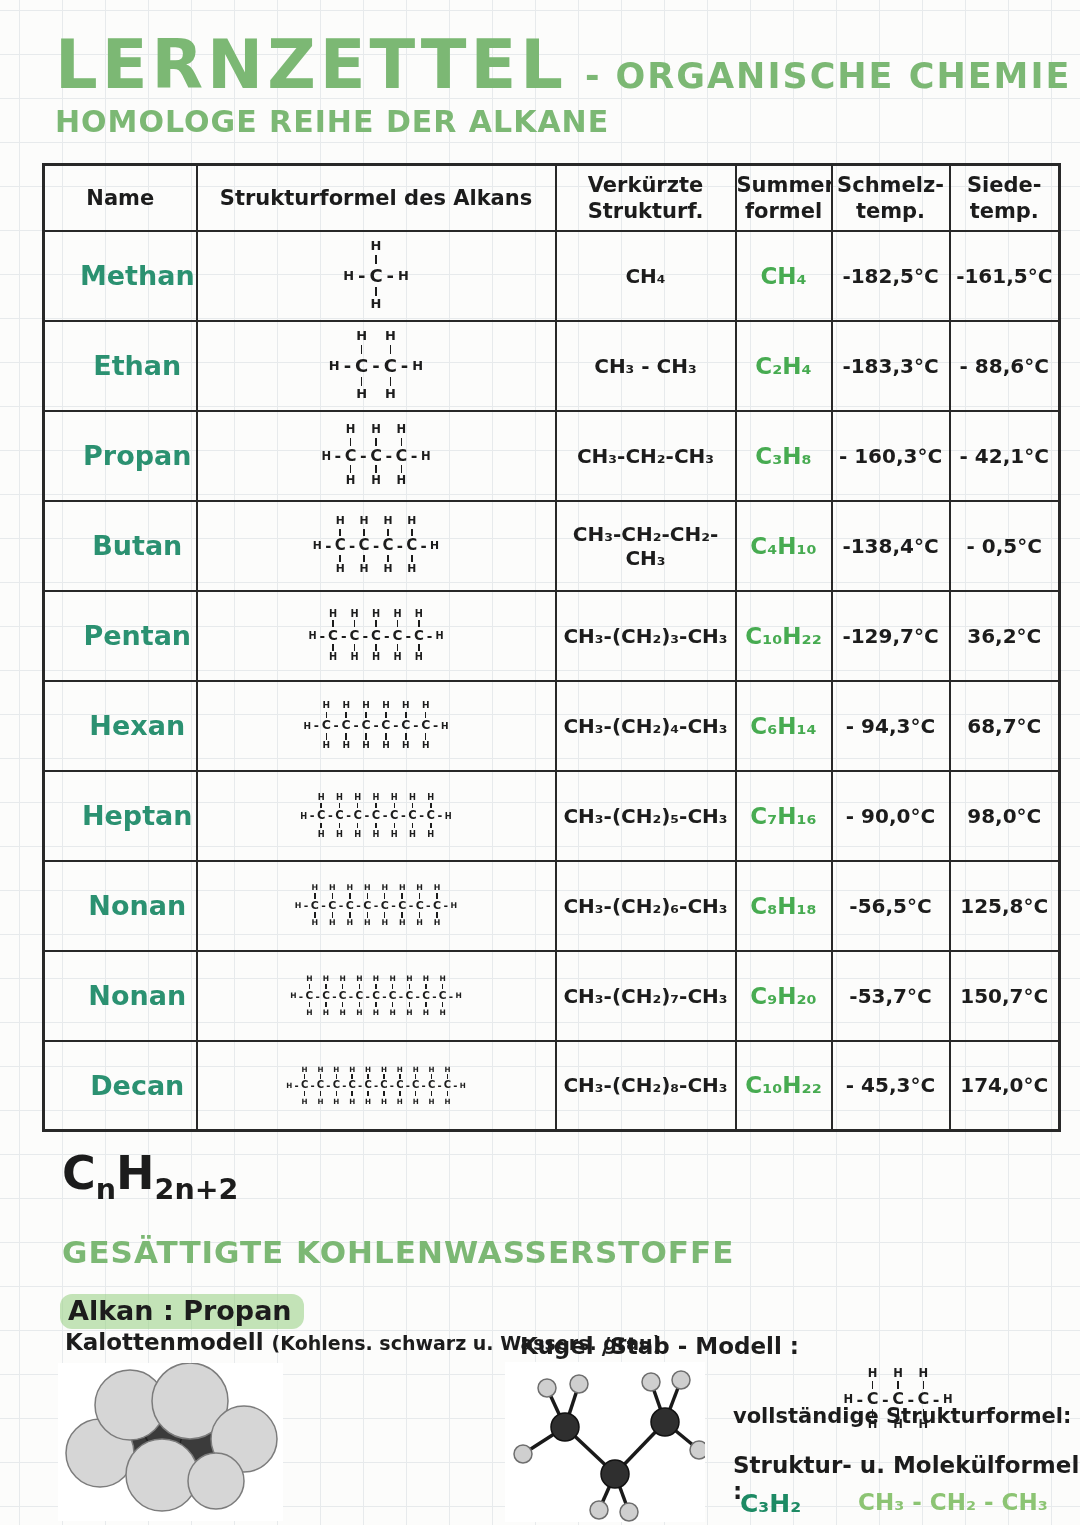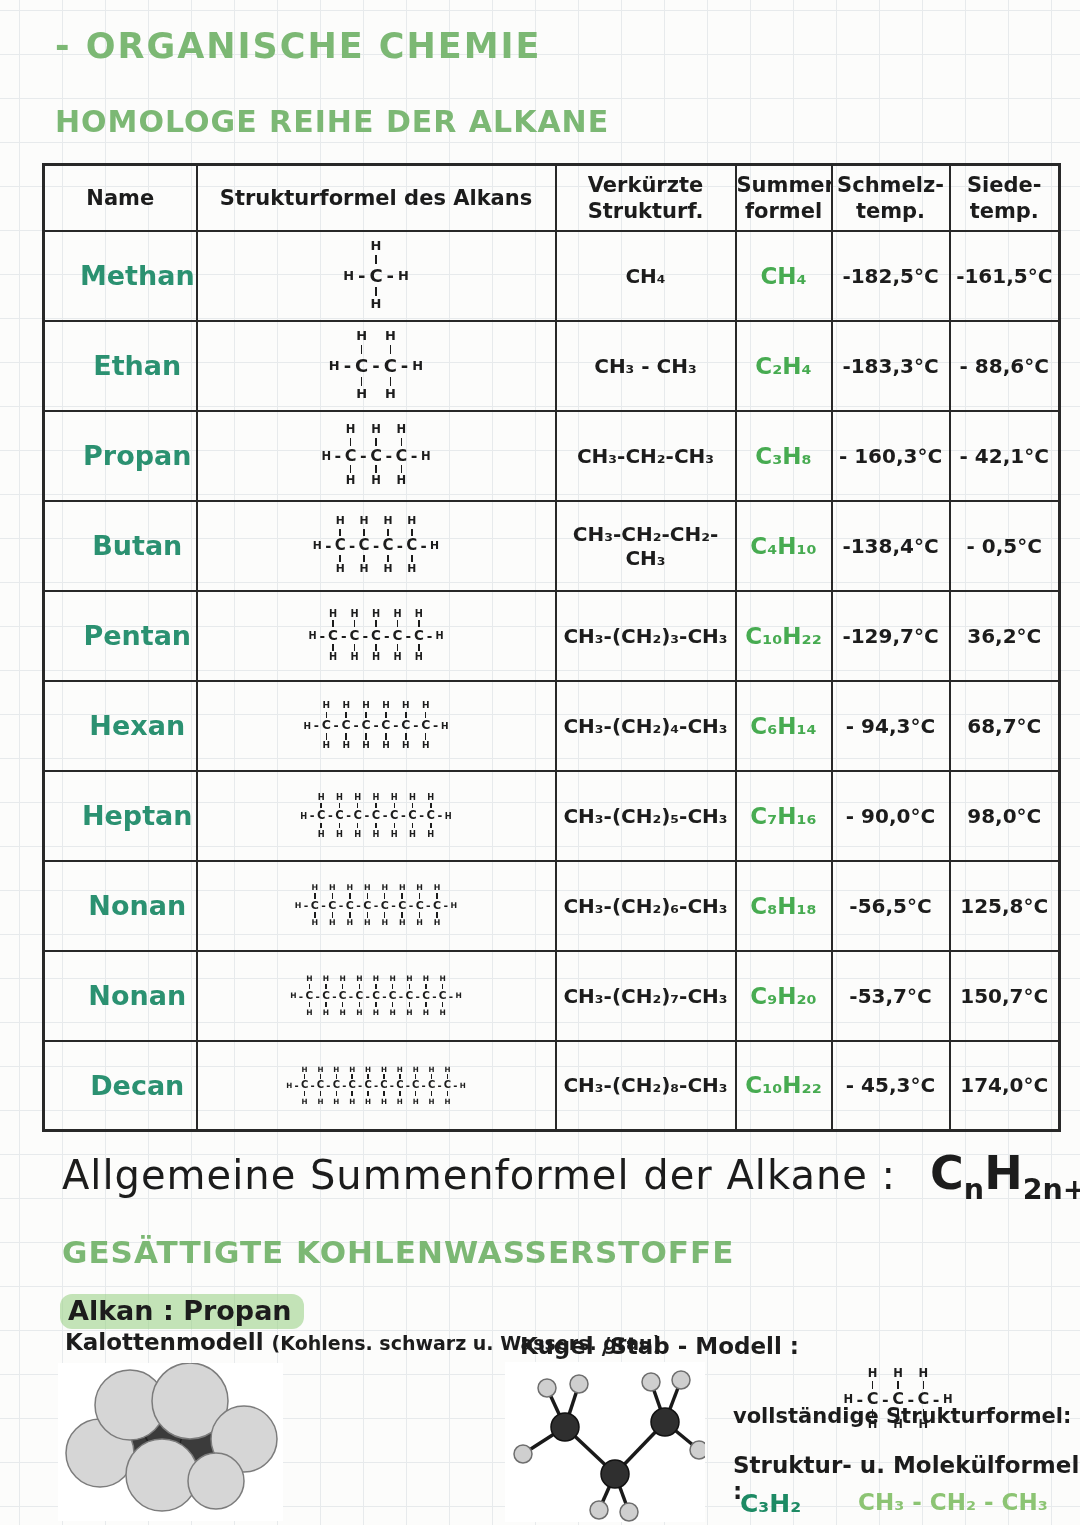--- a/index.html
+++ b/index.html
@@ -80,20 +80,21 @@
   .vollst-label{left:733px;top:1404px;font-size:21px;font-weight:700;}
   .vollst-struct{left:748px;top:1368px;width:300px;text-align:center;}
   .molekul-label{left:733px;top:1452px;font-size:23px;font-weight:600;}
   .mol-example{left:740px;top:1489px;font-size:25px;font-weight:bold;color:var(--dark-green);}
   .cond-example{left:858px;top:1489px;font-size:23px;font-weight:bold;color:var(--light-green);}
 </style>
 </head>
 <body>
 
 <div class="abs title-line">
+  <span class="main-title">LERNZETTEL</span>
   <span class="title-suffix">- ORGANISCHE CHEMIE</span>
 </div>
 <div class="abs page-subtitle">HOMOLOGE REIHE DER ALKANE</div>
 
 <table class="alkanes">
   <colgroup>
     <col style="width:153px">
       <col style="width:359px">
       <col style="width:180px">
     <col style="width:96px">
@@ -684,21 +685,20 @@
           </span></td>
         <td class="cond-cell">CH₃-(CH₂)₈-CH₃</td>
         <td class="mol-cell">C₁₀H₂₂</td>
         <td class="temp-cell">- 45,3°C</td>
         <td class="temp-cell">174,0°C</td>
       </tr>
     </tbody>
 </table>
 
 <div class="abs summary-line">
-  <span class="summary-label">Allgemeine Summenformel der Alkane :</span>
   <span class="general-formula"><span>C</span><sub>n</sub><span>H</span><sub>2n+2</sub></span>
 </div>
 <div class="abs saturated-heading">GESÄTTIGTE KOHLENWASSERSTOFFE</div>
 
 <div class="abs example-heading">
   <span class="hl">Alkan : Propan</span>
 </div>
 <div class="abs kalotten-line">
   <span>Kalottenmodell</span>
   <span class="note"> <span>(Kohlens. schwarz u. Wassers. grau)</span></span>

